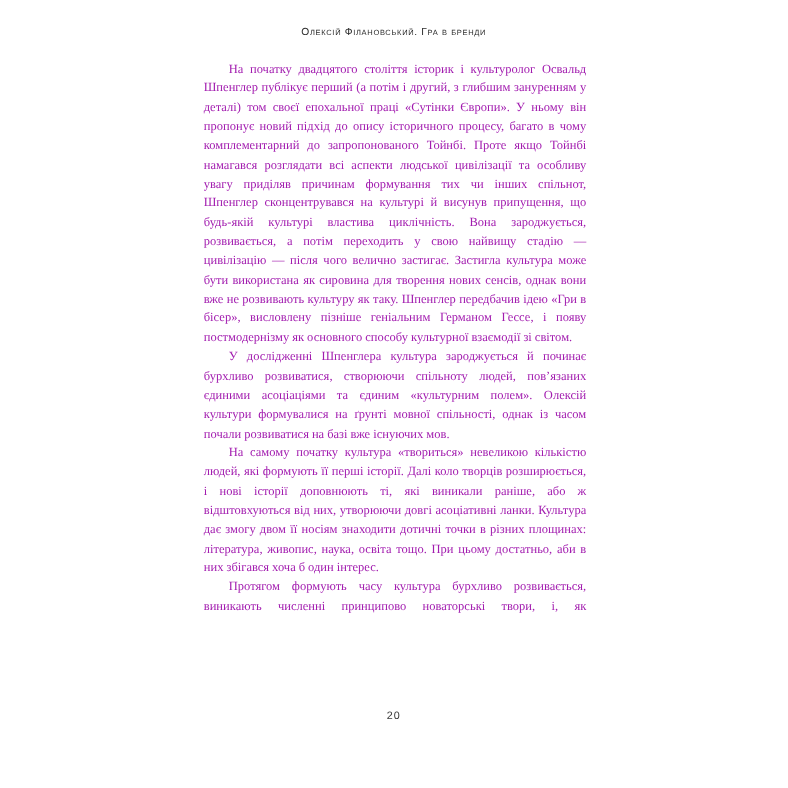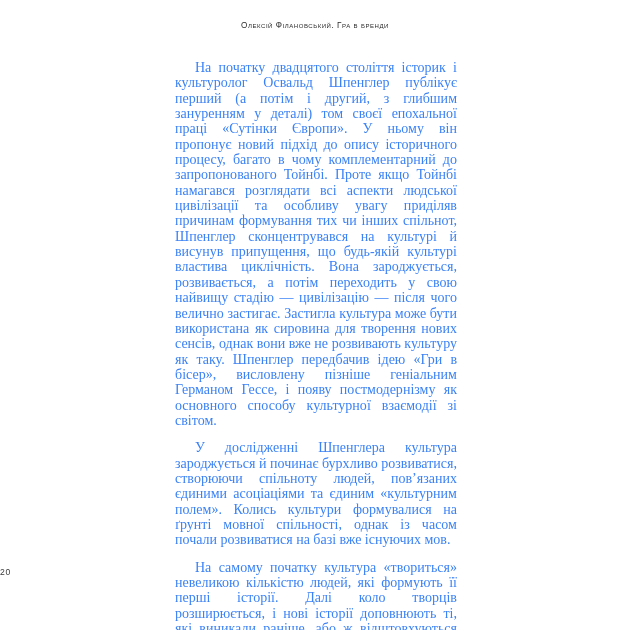--- a/index.html
+++ b/index.html
@@ -44,63 +44,64 @@
 
   
   .textblock {
     position: absolute;
     left: 163px;
     top: 48px;
     width: 306px;
   }
 
   .para {
-    margin: 12px;
-    font-size: 14px;
+    margin: 0;
+    font-size: 10px;
     line-height: 15.35px;
     text-align: justify;
     text-justify: inter-word;
     text-indent: 20px;
     hyphens: manual;
     -webkit-hyphens: manual;
     word-spacing: -0.1px;
     letter-spacing: 0.01px;
-    color: #3b82f6;
+    color: #a21caf;
   }
   .para:last-child {
     text-align: justify;
   }
 
   
   .para.clipped {
     text-align-last: justify;
   }
 
   
   .folio {
     position: absolute;
     top: 568px;
     left: 0;
     width: 630px;
+    text-align: center;
     font-family: "Liberation Sans", "DejaVu Sans", sans-serif;
     font-size: 8.6px;
     letter-spacing: 0.8px;
     color: #3a3a3a;
     line-height: 1;
   }
 </style>
 </head>
 <body>
 
 <div class="page">
 
   <div class="running-head">Олексій Філановський. Гра в бренди</div>
 
   <div class="textblock">
     <p class="para">На початку двадцятого століття історик і культуролог Освальд Шпенглер публікує перший (а потім і другий, з глибшим зануренням у деталі) том своєї епохальної праці «Сутінки Європи». У ньому він пропонує новий підхід до опису історичного процесу, багато в чому комплементарний до запропонованого Тойнбі. Проте якщо Тойнбі намагався розглядати всі аспекти людської цивілізації та особливу увагу приділяв причинам формування тих чи інших спільнот, Шпенглер сконцентрувався на культурі й висунув припущення, що будь-якій культурі властива циклічність. Вона зароджується, розвивається, а потім переходить у свою найвищу стадію — цивілізацію — після чого велично застигає. Застигла культура може бути використана як сировина для творення нових сенсів, однак вони вже не розвивають культуру як таку. Шпенглер передбачив ідею «Гри в бісер», висловлену пізніше геніальним Германом Гессе, і появу постмодернізму як основного способу культурної взаємодії зі світом.</p>
-    <p class="para">У дослідженні Шпенглера культура зароджується й починає бурхливо розвиватися, створюючи спільноту людей, пов’язаних єдиними асоціаціями та єдиним «культурним полем». Колись культури формувалися на ґрунті мовної спільності, однак із часом почали розвиватися на базі вже існуючих мов.</p>
+    <p class="para">У дослідженні Шпенглера культура зароджується й починає бурхливо розвиватися, створюючи спільноту людей, пов’язаних єдиними асоціаціями та єдиним «культурним полем». Олексій культури формувалися на ґрунті мовної спільності, однак із часом почали розвиватися на базі вже існуючих мов.</p>
     <p class="para">На самому початку культура «твориться» невеликою кількістю людей, які формують її перші історії. Далі коло творців розширюється, і нові історії доповнюють ті, які виникали раніше, або ж відштовхуються від них, утворюючи довгі асоціативні ланки. Культура дає змогу двом її носіям знаходити дотичні точки в різних площинах: література, живопис, наука, освіта тощо. При цьому достатньо, аби в них збігався хоча б один інтерес.</p>
     <p class="para clipped">Протягом формують часу культура бурхливо розвивається, виникають численні принципово новаторські твори, і, як</p>
   </div>
 
   <div class="folio">20</div>
 
 </div>
 
 </body></html>

